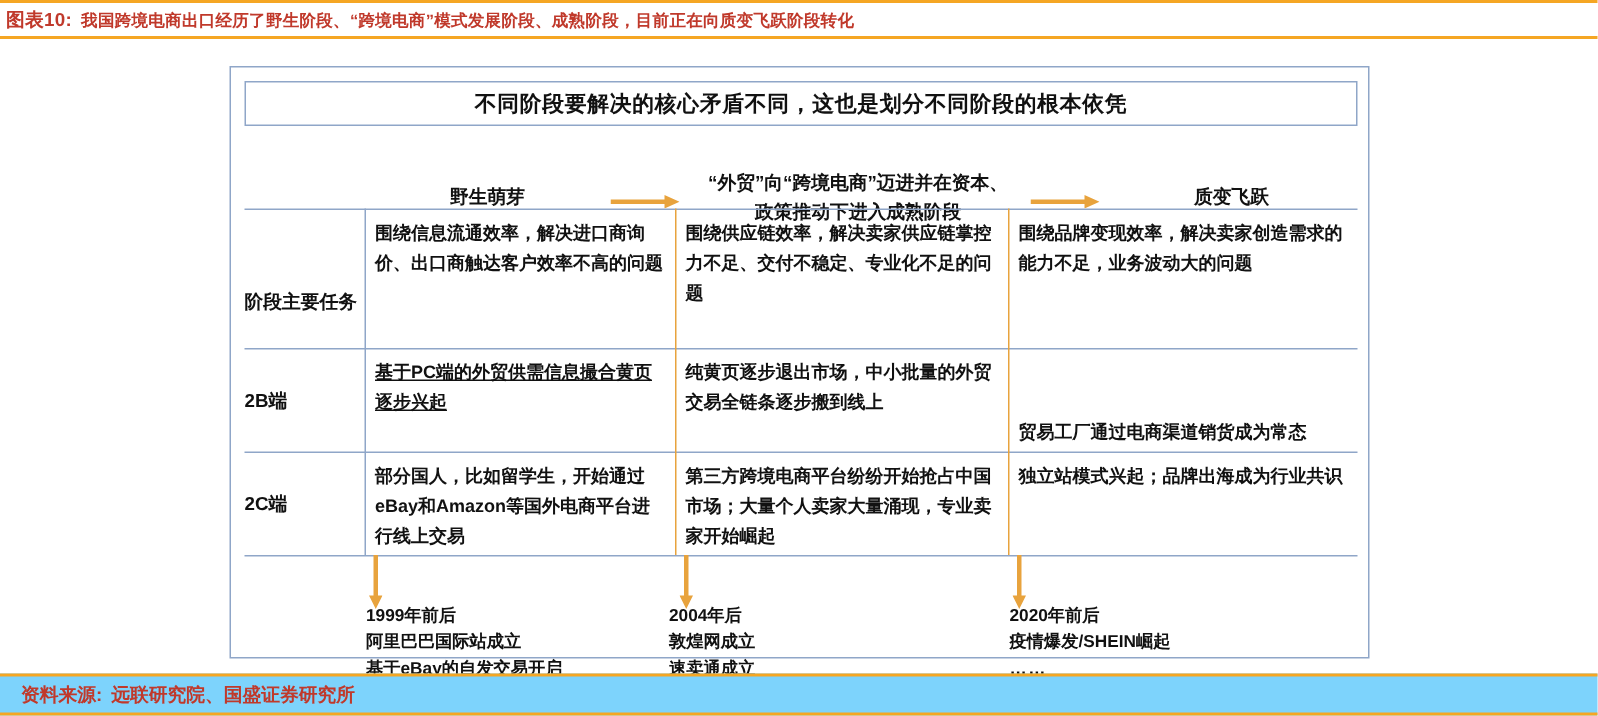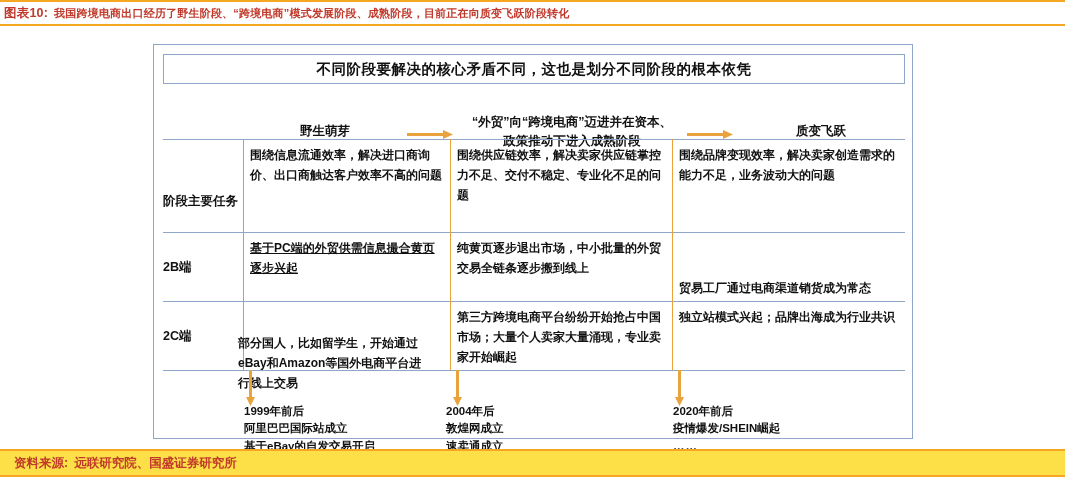--- a/index.html
+++ b/index.html
@@ -52,21 +52,21 @@
     position: absolute;
     left: 0;
     bottom: 0;
     width: 1065px;
     height: 28px;
     display: flex;
     align-items: center;
     border-top: 2px solid #f5a623;
     border-bottom: 2px solid #f5a623;
     box-sizing: border-box;
-    background: #fde047;
+    background: #7dd3fc;
   }
   .source-label {
     color: #c0392b;
     font-weight: bold;
     font-size: 12.5px;
     padding-left: 14px;
     white-space: nowrap;
   }
   .source-text {
     color: #c0392b;
@@ -242,21 +242,21 @@
   <div class="rowlabel" style="left:9px; top:283px; width:80px;">2C端</div>
 
   <div class="cell" style="left:96px;  top:101px; width:194px;">围绕信息流通效率，解决进口商询价、出口商触达客户效率不高的问题</div>
   <div class="cell" style="left:303px; top:101px; width:210px;">围绕供应链效率，解决卖家供应链掌控力不足、交付不稳定、专业化不足的问题</div>
   <div class="cell" style="left:525px; top:101px; width:216px;">围绕品牌变现效率，解决卖家创造需求的能力不足，业务波动大的问题</div>
 
   <div class="cell" style="left:96px;  top:194px; width:194px;text-decoration:underline;">基于PC端的外贸供需信息撮合黄页逐步兴起</div>
   <div class="cell" style="left:303px; top:194px; width:210px;">纯黄页逐步退出市场，中小批量的外贸交易全链条逐步搬到线上</div>
   <div class="cell" style="left:525px; top:194px; width:216px;margin-top:40px;">贸易工厂通过电商渠道销货成为常态</div>
 
-  <div class="cell" style="left:84px;  top:263px; width:194px;margin-top:26px;">部分国人，比如留学生，开始通过eBay和Amazon等国外电商平台进行线上交易</div>
+  <div class="cell" style="left:96px;  top:263px; width:194px;">部分国人，比如留学生，开始通过eBay和Amazon等国外电商平台进行线上交易</div>
   <div class="cell" style="left:303px; top:263px; width:210px;">第三方跨境电商平台纷纷开始抢占中国市场；大量个人卖家大量涌现，专业卖家开始崛起</div>
   <div class="cell" style="left:525px; top:263px; width:216px;">独立站模式兴起；品牌出海成为行业共识</div>
 
   <div class="varrow" style="left:92px; top:325px; height:36px;">
     <svg width="9" height="36" viewBox="0 0 9 36">
       <path d="M3 0 H6 V27 H9 L4.5 36 L0 27 H3 Z" fill="#e8a33d"></path>
     </svg>
   </div>
   <div class="varrow" style="left:299px; top:325px; height:36px;">
     <svg width="9" height="36" viewBox="0 0 9 36">

